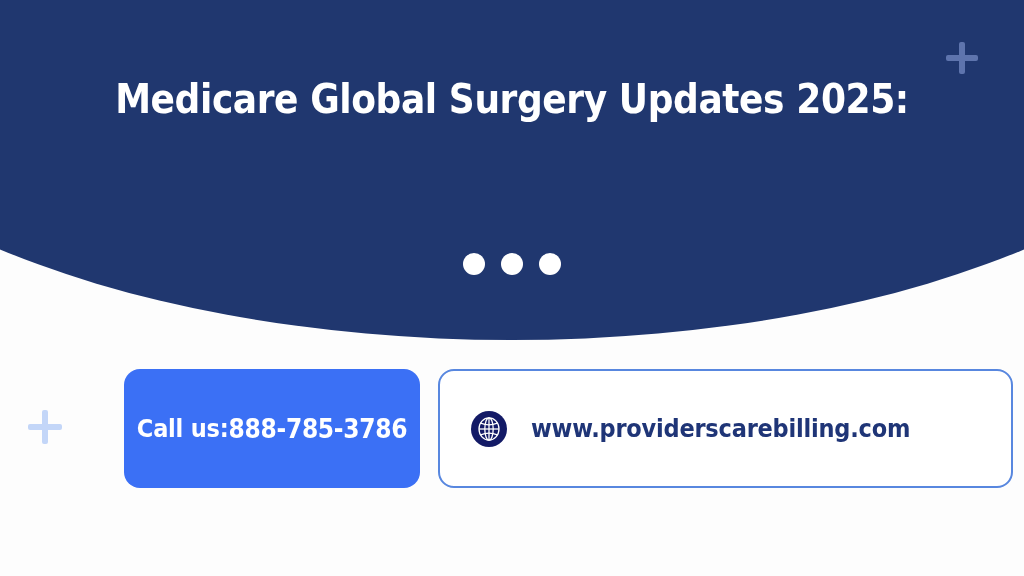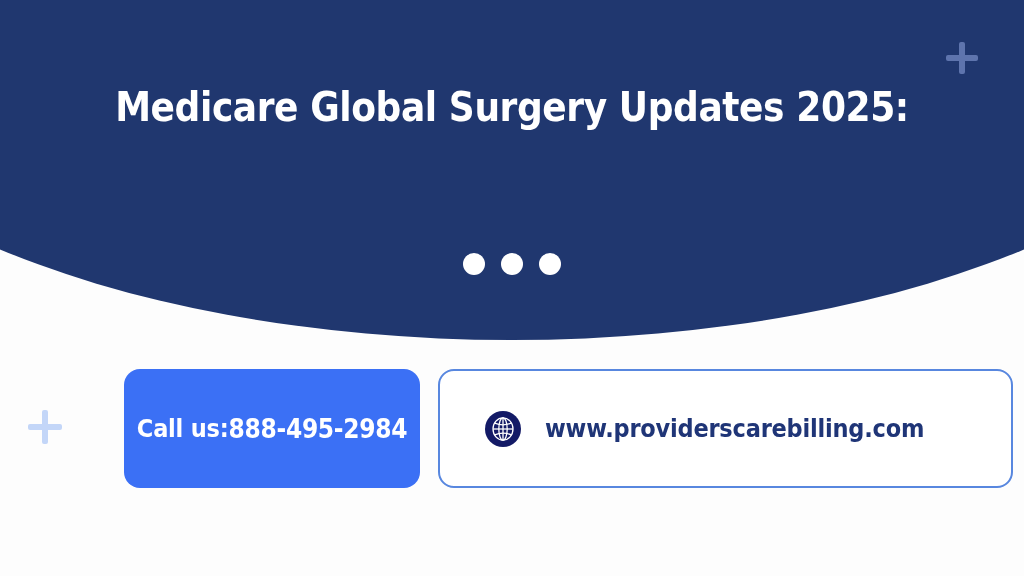--- a/index.html
+++ b/index.html
@@ -76,21 +76,21 @@
     top: 410px;
     width: 34px;
     height: 34px;
     color: #c3d6f8;
   }
 
   
   .headline-block {
     position: absolute;
     left: 0;
-    top: 84px;
+    top: 76px;
     width: 1024px;
     text-align: center;
   }
 
   .title {
     margin: 0;
     font-size: 40px;
     line-height: 1.18;
     font-weight: bold;
     letter-spacing: -0.4px;
@@ -165,21 +165,21 @@
 
   .website-box {
     width: 575px;
     height: 119px;
     box-sizing: border-box;
     border: 2px solid #5887df;
     border-radius: 16px;
     background: #ffffff;
     display: flex;
     align-items: center;
-    padding-left: 45px;
+    padding-left: 31px;
     gap: 24px;
     cursor: pointer;
   }
 
   .globe-icon {
     width: 36px;
     height: 36px;
     flex: 0 0 36px;
     display: block;
   }
@@ -212,21 +212,21 @@
   <div class="dots">
     <span class="dot"></span>
     <span class="dot"></span>
     <span class="dot"></span>
   </div>
 
   <div class="contact-row">
 
     <div class="call-button">
       <span class="call-label">Call us:</span>
-      <span class="call-number">888-495-2984</span>
+      <span class="call-number">888-785-3786</span>
     </div>
 
     <div class="website-box">
       <svg class="globe-icon" viewBox="0 0 36 36">
         <circle cx="18" cy="18" r="18" fill="#131a66"></circle>
         <g fill="none" stroke="#ffffff" stroke-width="1.3">
           <ellipse cx="18" cy="18" rx="10" ry="11.2"></ellipse>
           <ellipse cx="18" cy="18" rx="4.2" ry="11.2"></ellipse>
           <line x1="8" y1="18" x2="28" y2="18"></line>
           <path d="M9.6 12.2 Q18 15.4 26.4 12.2"></path>

